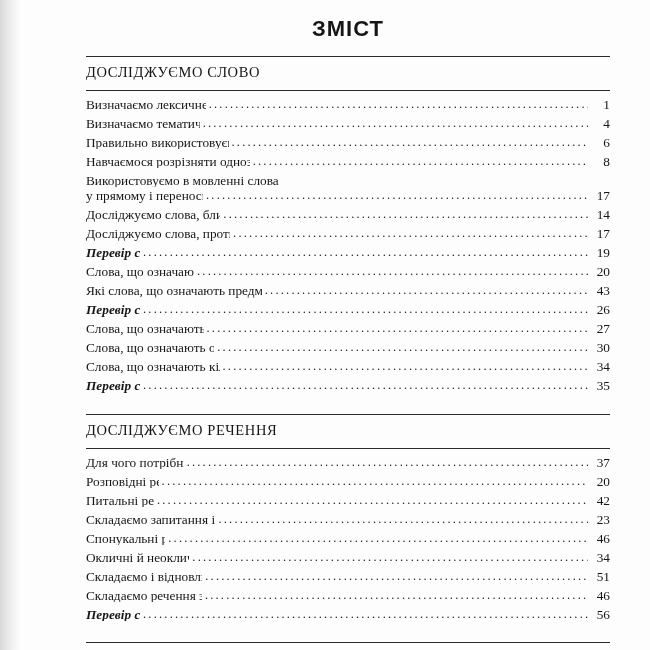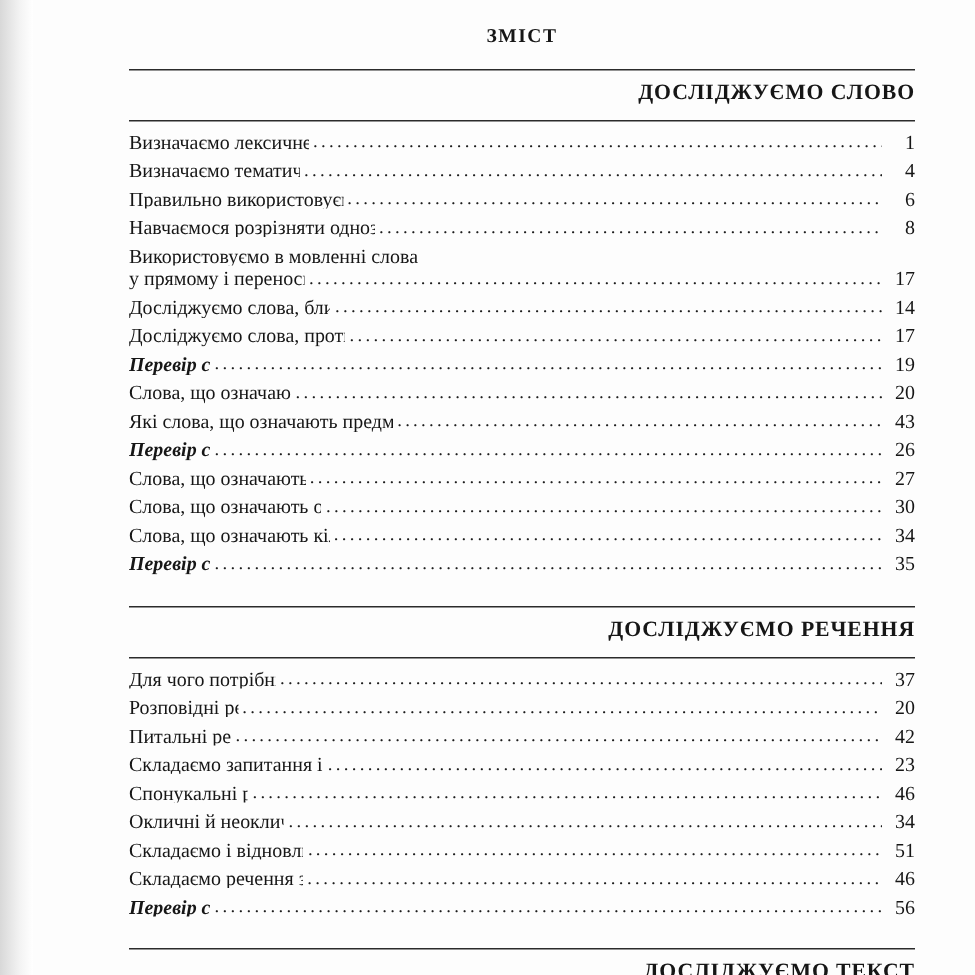--- a/index.html
+++ b/index.html
@@ -27,28 +27,28 @@
     position: absolute;
     left: 0;
     top: 0;
     width: 22px;
     height: 650px;
     background: linear-gradient(to right, #d8d8d8, #f3f3f3 60%, #ffffff);
   }
   .title {
     text-align: center;
     font-weight: bold;
-    font-size: 13px;
+    font-size: 22px;
     letter-spacing: 1px;
     margin: 6px 0 14px 0;
-    font-family: Liberation Serif, serif;
+    font-family: Liberation Sans, sans-serif;
   }
   .section-head {
-    text-align: right;
-    font-weight: bold;
+    text-align: left;
+    font-weight: normal;
     font-size: 14.5px;
     letter-spacing: 0.6px;
     margin: 0 0 9px 0;
   }
   .rule {
     border: none;
     border-top: 1px solid #2b2b2b;
     margin: 3px 0 7px 0;
   }
   .toc {

